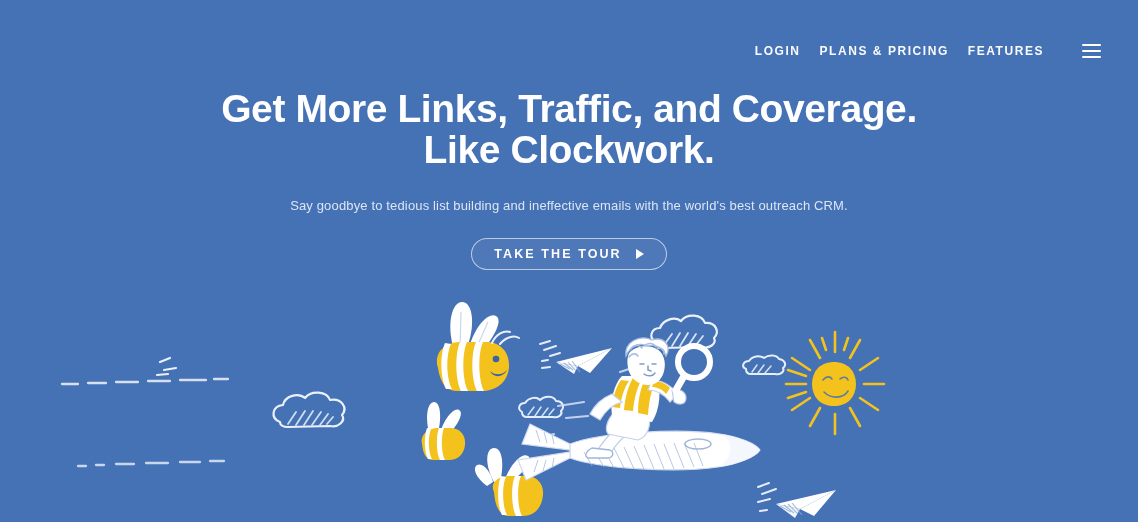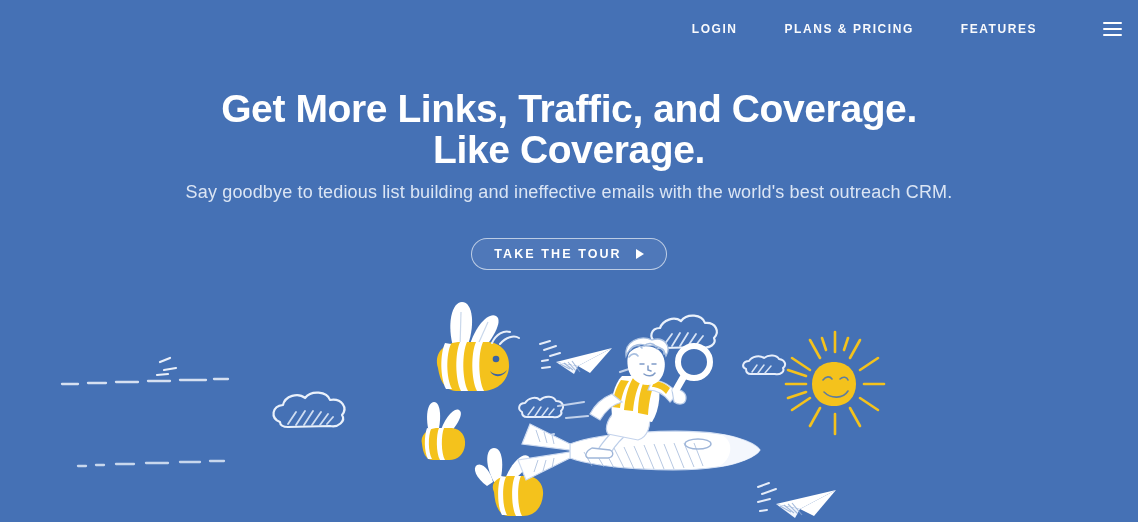--- a/index.html
+++ b/index.html
@@ -16,24 +16,23 @@
     background:#4571b5;
     overflow:hidden;
   }
 
   
   .nav {
     position:absolute;
     top:0; left:0; right:0;
     height:58px;
     display:flex;
-    align-items:center;
+    align-items:flex-end;
     justify-content:flex-end;
-    padding-right:16px;
-    gap:28px;
+    padding-right:37px;
   }
   .nav-link {
     color:#ffffff;
     font-size:12px;
     font-weight:700;
     letter-spacing:1.55px;
     text-transform:uppercase;
     text-decoration:none;
     margin-left:19px;
     white-space:nowrap;
@@ -57,23 +56,23 @@
   }
   .headline {
     color:#ffffff;
     font-size:39px;
     font-weight:700;
     line-height:41px;
     letter-spacing:-0.4px;
   }
   .headline .l2 { display:block; }
   .sub {
-    margin-top:12px;
+    margin-top:28px;
     color:#dbe5f4;
-    font-size:18px;
+    font-size:13px;
     font-weight:400;
     letter-spacing:.15px;
   }
 
   
   .btn-row {
     position:absolute;
     top:238px; left:0; right:0;
     display:flex;
     justify-content:center;
@@ -126,21 +125,21 @@
     <div class="burger">
       <i></i>
       <i></i>
       <i></i>
     </div>
   </nav>
 
   <div class="hero">
     <h1 class="headline">
       <span class="l1">Get More Links, Traffic, and Coverage.</span>
-      <span class="l2">Like Coverage.</span>
+      <span class="l2">Like Clockwork.</span>
     </h1>
     <p class="sub">Say goodbye to tedious list building and ineffective emails with the world's best outreach CRM.</p>
   </div>
 
   <div class="btn-row">
     <a class="btn" href="#">
       <span>TAKE THE TOUR</span>
       <span class="tri"></span>
     </a>
   </div>

